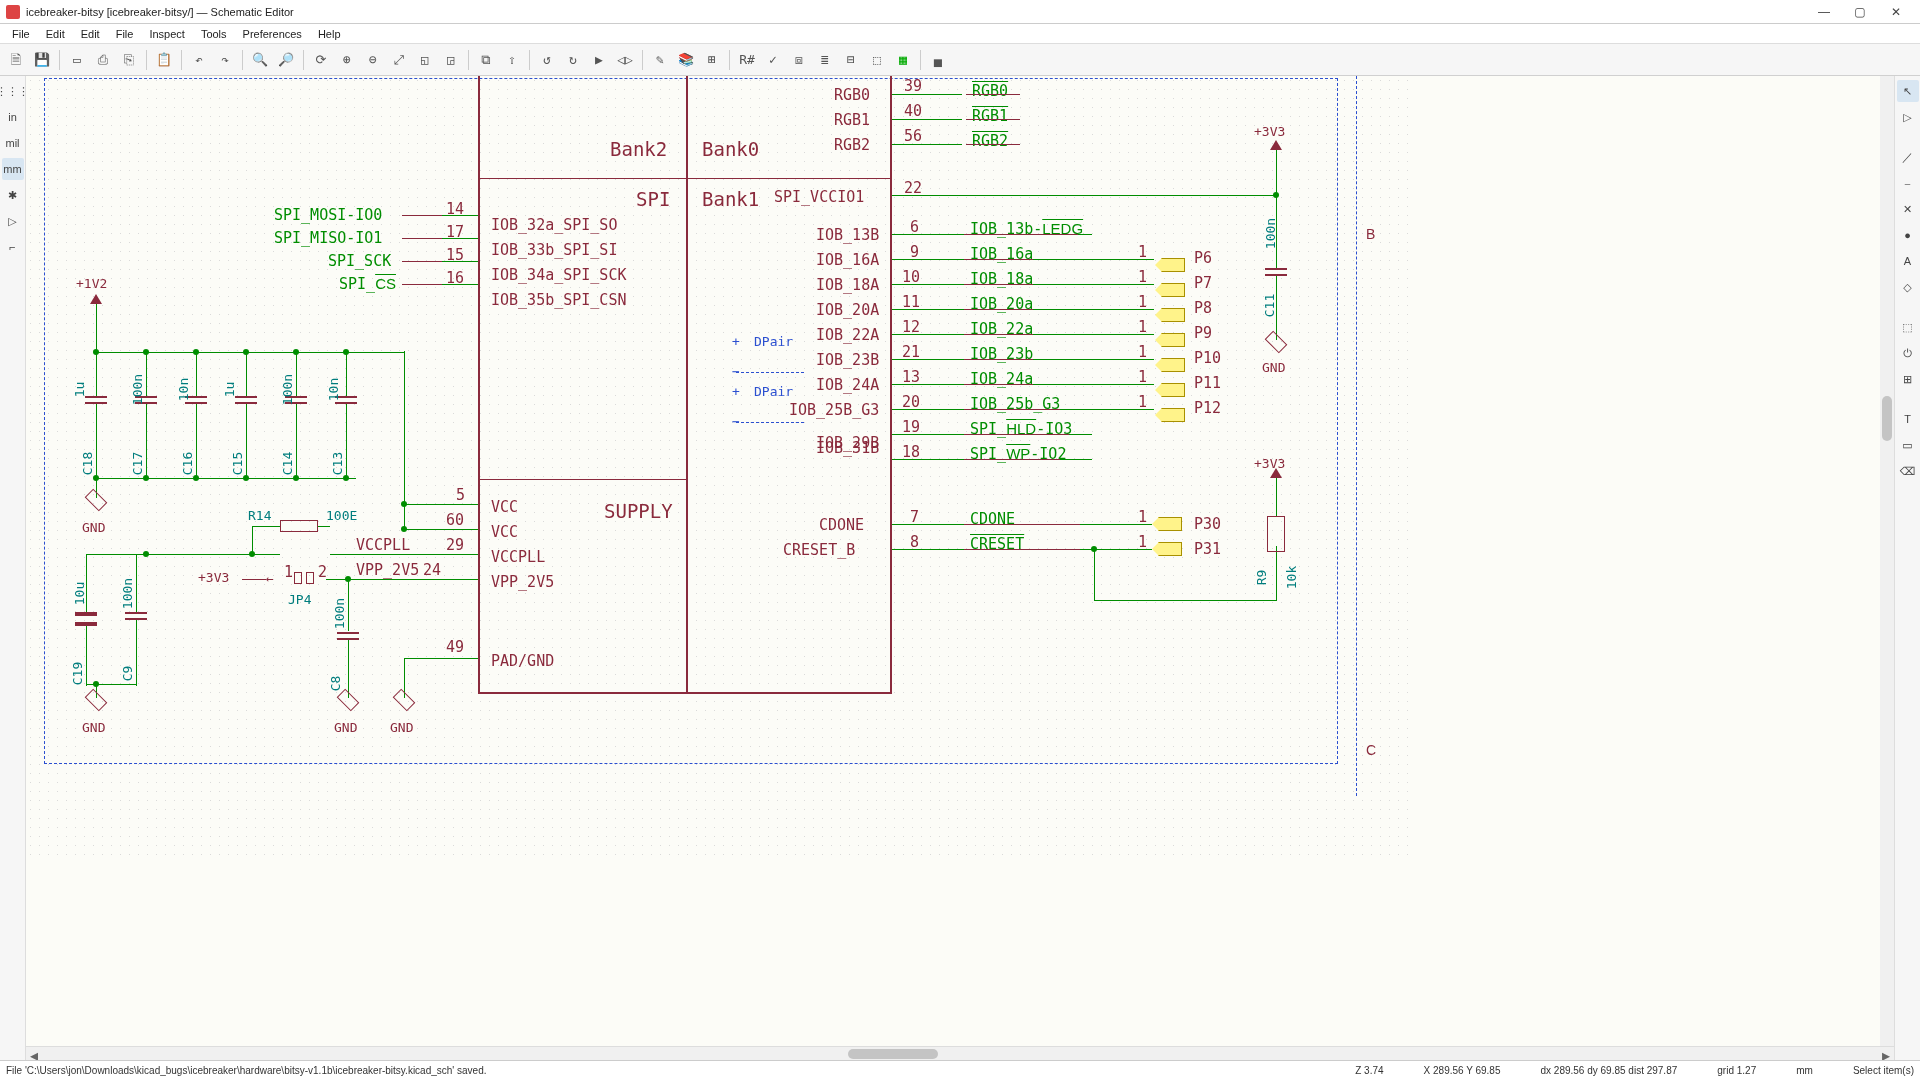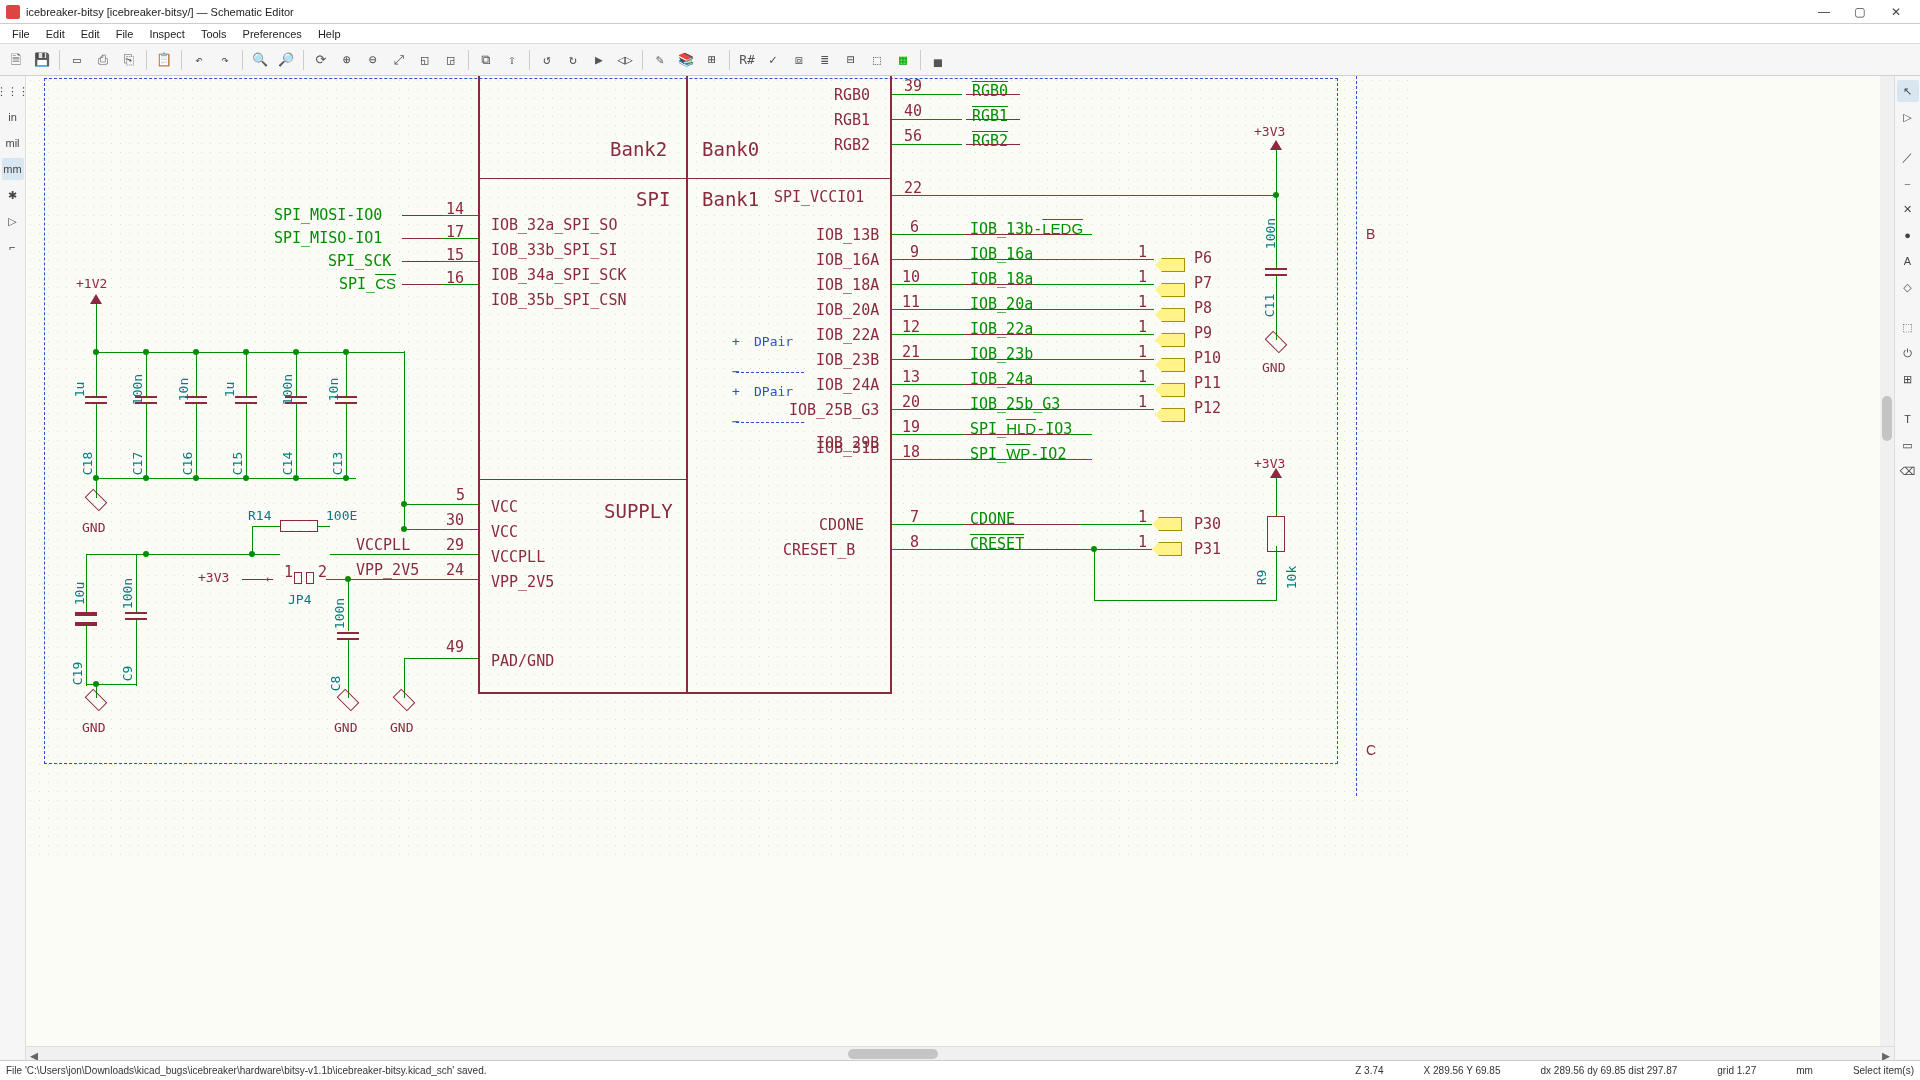--- a/index.html
+++ b/index.html
@@ -435,23 +435,23 @@
       <div class="dpair-txt" style="left:706px; top:308px;">+</div>
       <div class="dpair-txt" style="left:706px; top:338px;">−</div>
       <div class="dpair-dash" style="left:710px; top:346px; width:68px;"></div>
 
       <div class="pin-name" style="left:465px; top:422px;">VCC</div>
       <div class="pin-name" style="left:465px; top:447px;">VCC</div>
       <div class="pin-name" style="left:465px; top:472px;">VCCPLL</div>
       <div class="pin-name" style="left:465px; top:497px;">VPP_2V5</div>
       <div class="pin-name" style="left:465px; top:576px;">PAD/GND</div>
       <div class="pin-num" style="left:430px; top:410px;">5</div>
-      <div class="pin-num" style="left:420px; top:435px;">30</div>
+      <div class="pin-num" style="left:420px; top:435px;">60</div>
       <div class="pin-num" style="left:420px; top:460px;">29</div>
-      <div class="pin-num" style="left:420px; top:485px;text-align:right;">24</div>
+      <div class="pin-num" style="left:397px; top:485px;text-align:right;">24</div>
       <div class="pin-num" style="left:420px; top:562px;">49</div>
       <div class="net-label dark-red" style="left:330px; top:460px;">VCCPLL</div>
       <div class="net-label dark-red" style="left:330px; top:485px;">VPP_2V5</div>
 
       <div class="wire-h" style="left:378px; top:428px; width:74px;"></div>
       <div class="wire-h" style="left:378px; top:453px; width:74px;"></div>
       <div class="wire-h" style="left:304px; top:478px; width:148px;"></div>
       <div class="wire-h" style="left:304px; top:503px; width:148px;"></div>
       <div class="wire-h" style="left:378px; top:582px; width:74px;"></div>
       <div class="wire-v" style="left:378px; top:275px; height:180px;"></div>

